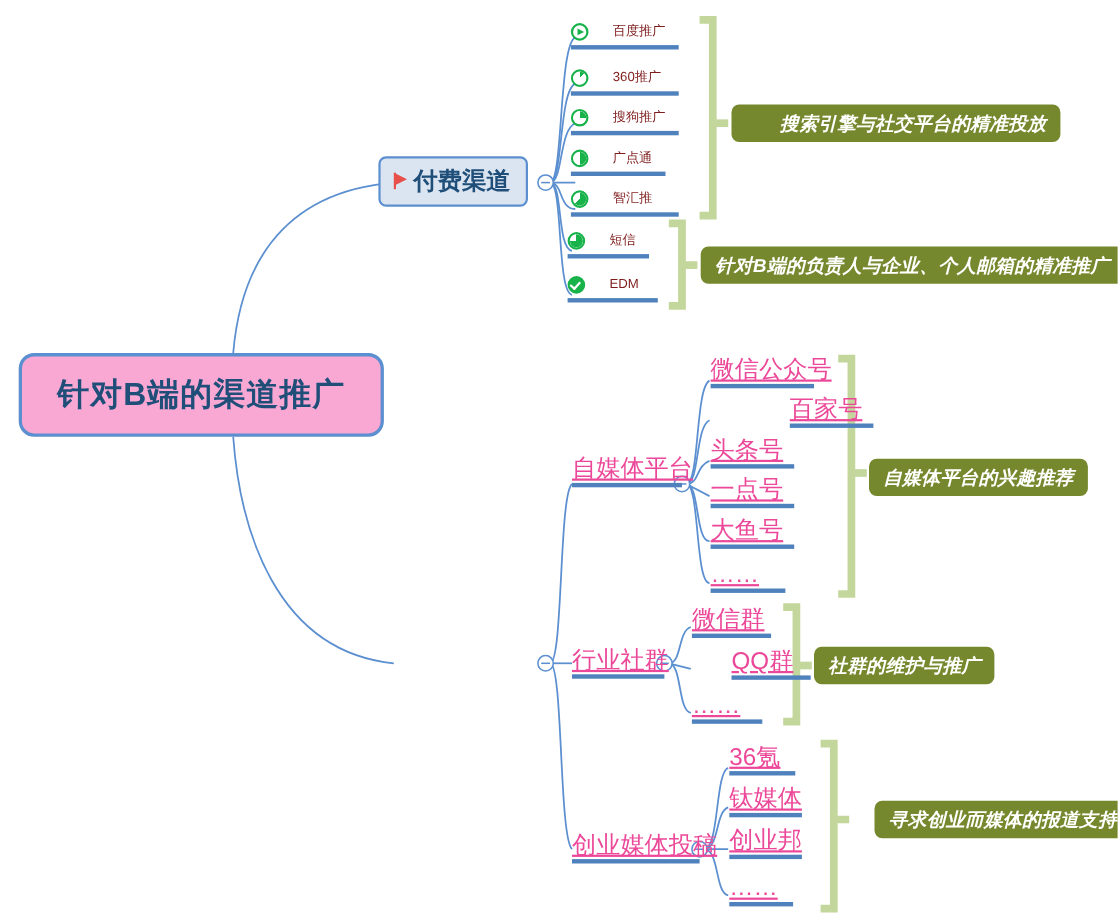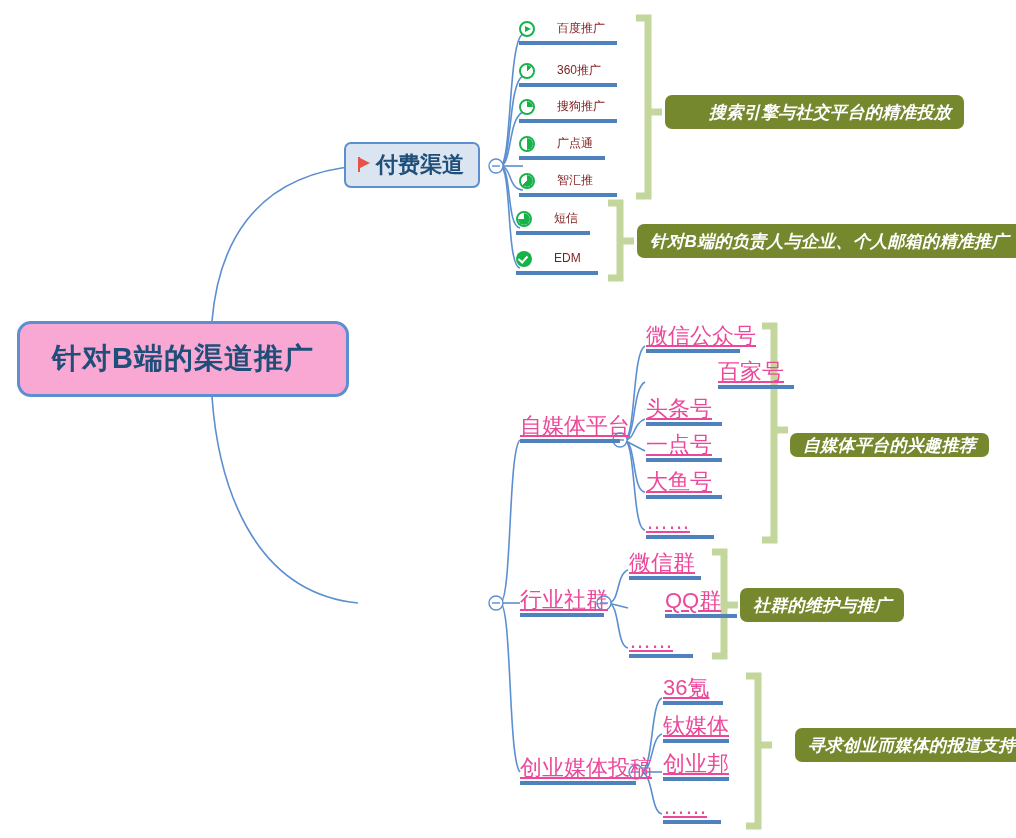--- a/index.html
+++ b/index.html
@@ -236,19 +236,19 @@
 
   <div class="plain underlined" style="left:663px;top:676px;width:60px;">36氪</div>
   <div class="plain underlined" style="left:663px;top:714px;width:66px;">钛媒体</div>
   <div class="plain underlined" style="left:663px;top:752px;width:66px;">创业邦</div>
   <div class="plain underlined" style="left:663px;top:795px;width:58px;">……</div>
 
   <div class="callout" style="left:665px;top:95px;height:34px;padding-left:44px;">搜索引擎与社交平台的精准投放</div>
 
   <div class="callout" style="left:637px;top:224px;height:34px;">针对B端的负责人与企业、个人邮箱的精准推广</div>
 
-  <div class="callout" style="left:790px;top:433px;height:24px;">自媒体平台的兴趣推荐</div>
+  <div class="callout" style="left:790px;top:417px;height:34px;">自媒体平台的兴趣推荐</div>
 
   <div class="callout" style="left:740px;top:588px;height:34px;">社群的维护与推广</div>
 
   <div class="callout" style="left:774px;top:728px;height:34px;margin-left:21px;">寻求创业而媒体的报道支持</div>
 
 </div>
 
 </body></html>

